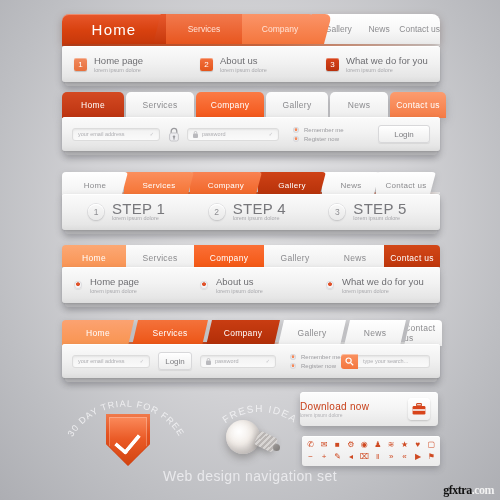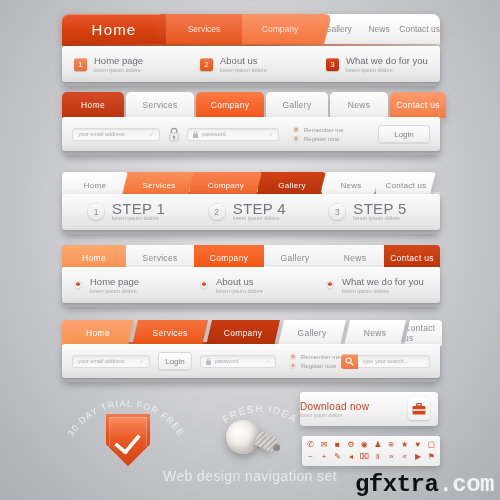--- a/index.html
+++ b/index.html
@@ -241,22 +241,22 @@
     padding:3px 2px;box-sizing:border-box;
   }
   .pal-row{display:flex;height:12px;align-items:center;}
   .pal-ico{flex:1;text-align:center;font-size:8px;color:#cf4a22;line-height:12px;}
 
   .footer-cap{
     position:absolute;left:0;right:0;top:468px;text-align:center;
     font-size:14px;color:#e9e9ec;letter-spacing:.4px;
   }
   .wm{
-    position:absolute;right:6px;bottom:2px;font-size:24px;font-weight:bold;color:#111;
-    letter-spacing:-.5px;font-family:Liberation Mono, monospace;margin-left:33px;
+    position:absolute;right:6px;bottom:2px;font-size:12px;font-weight:bold;color:#111;
+    letter-spacing:-.5px;font-family:Liberation Serif, serif;margin-left:33px;
   }
   .wm .dim{color:#f2f2f2;}
 </style>
 </head>
 <body>
 
 <div class="stage">
 
   <div class="block" id="bar1">
     <div class="ribbon">

